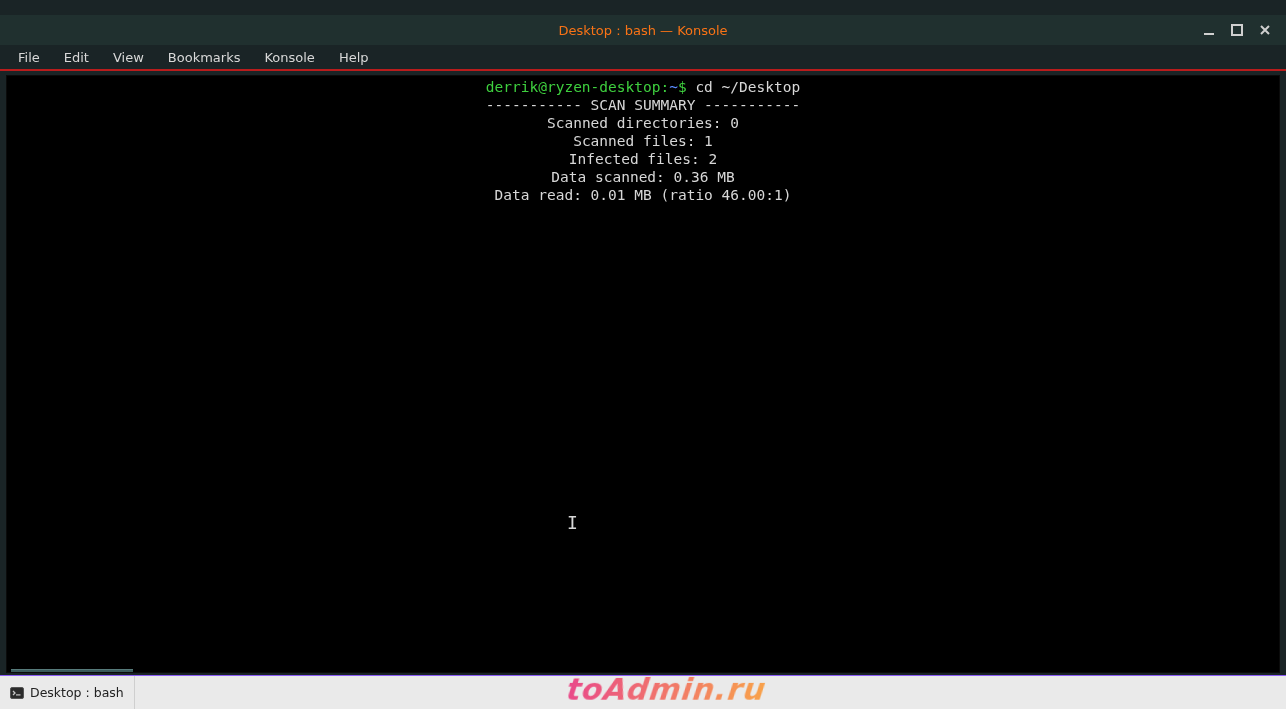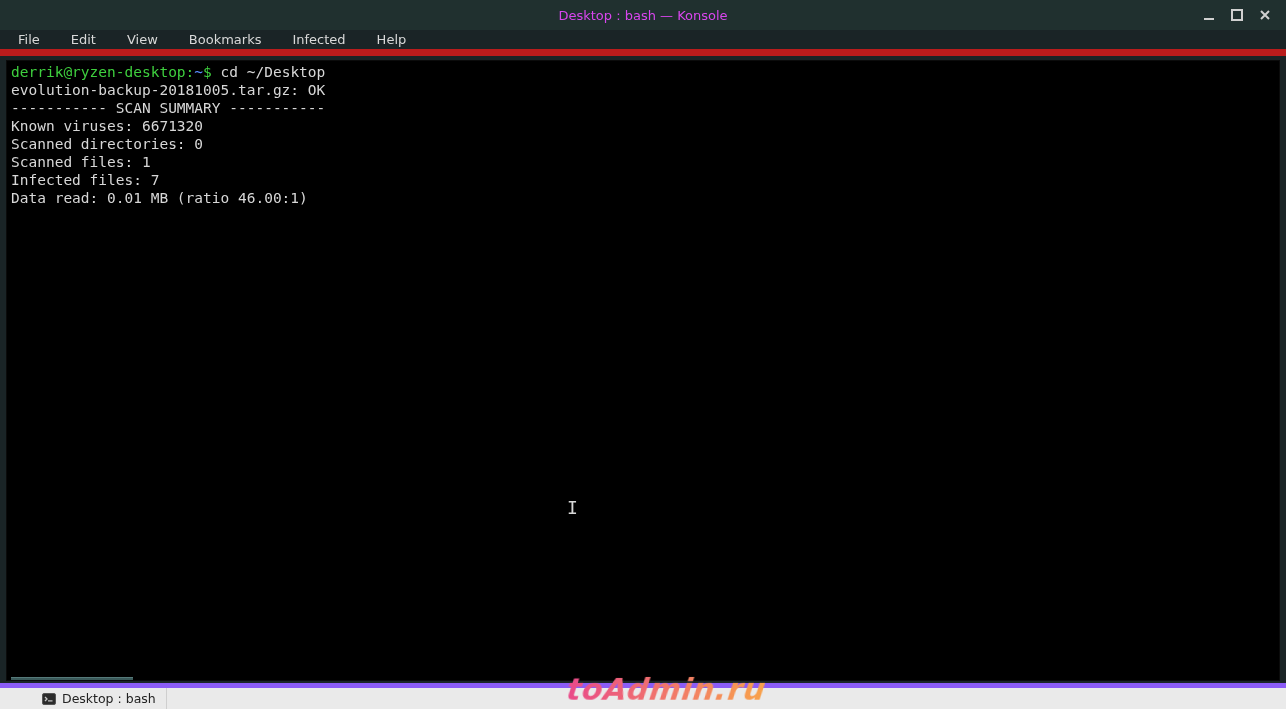--- a/index.html
+++ b/index.html
@@ -15,21 +15,22 @@
     display: flex; flex-direction: column;
     background: #1a2426;
   }
   
   .titlebar {
     height: 30px;
     background: #20302f;
     display: flex; align-items: center;
     position: relative;
     font-size: 13px;
-    color: #d946ef;
+    color: #f97316;
+    margin-top: 15px;
   }
   .titlebar .title {
     position: absolute; left: 0; right: 0;
     text-align: center;
     pointer-events: none;
   }
   .window-controls {
     margin-left: auto;
     display: flex; gap: 14px;
     padding-right: 14px;
@@ -41,45 +42,45 @@
     cursor: pointer;
   }
   .window-controls svg { display: block; }
 
   
   .menubar {
     height: 26px;
     background: #1a2426;
     display: flex; align-items: center;
     padding: 0 8px;
-    gap: 11px;
+    gap: 4px;
     font-size: 13px;
     color: #d8d8d8;
-    border-bottom: 7px solid #b91c1c;
+    border-bottom: 2px solid #b91c1c;
   }
   .menubar .menu-item {
     padding: 3px 10px;
     cursor: pointer;
   }
 
   
   .terminal {
     flex: 1;
     background: #000;
     margin: 4px 6px 2px 6px;
     border: 1px solid #0b0b0b;
     color: #d7d7d7;
     font-family: "DejaVu Sans Mono", "Liberation Mono", monospace;
     font-size: 14.5px;
     line-height: 18px;
     padding: 2px 4px;
     position: relative;
     overflow: hidden;
   }
-  .term-line { white-space: pre; }
+  .term-line { white-space: pre; text-align: center; }
   .c-green { color: #3ecf3e; }
   .c-blue  { color: #5a8cff; }
   .c-text  { color: #d7d7d7; }
   .cursor-block {
     display: inline-block;
     width: 9px; height: 16px;
     background: #d7d7d7;
     vertical-align: -2px;
   }
   .ibeam {
@@ -97,27 +98,26 @@
     left: 4px; right: auto;
     bottom: -1px;
     height: 4px;
     width: 122px;
     background: #3a5a5a;
     border-top: 1px solid #567a7a;
   }
 
   
   .tabbar {
-    height: 26px;
+    height: 34px;
     background: #eaeaea;
     display: flex; align-items: stretch;
-    border-top: 5px solid #8b5cf6;
+    border-top: 1px solid #8b5cf6;
     font-size: 12.5px;
     color: #222;
-    padding-left: 32px;
   }
   .tab {
     display: flex; align-items: center;
     gap: 6px;
     padding: 0 10px;
     background: #eaeaea;
     border-right: 1px solid #cfcfcf;
     cursor: pointer;
   }
   .tab svg { display: block; }
@@ -163,33 +163,32 @@
           </svg>
       </div>
     </div>
   </div>
 
   <div class="menubar">
     <div class="menu-item">File</div>
     <div class="menu-item">Edit</div>
     <div class="menu-item">View</div>
     <div class="menu-item">Bookmarks</div>
-    <div class="menu-item">Infected</div>
+    <div class="menu-item">Konsole</div>
     <div class="menu-item">Help</div>
   </div>
 
   <div class="terminal">
     <div class="term-line"><span class="c-green">derrik@ryzen-desktop</span><span class="c-green">:</span><span class="c-blue">~</span><span class="c-green">$</span><span class="c-text"> cd ~/Desktop</span></div>
-    <div class="term-line c-text">evolution-backup-20181005.tar.gz: OK</div>
     <div class="term-line c-text"></div>
     <div class="term-line c-text">----------- SCAN SUMMARY -----------</div>
-    <div class="term-line c-text">Known viruses: 6671320</div>
     <div class="term-line c-text">Scanned directories: 0</div>
     <div class="term-line c-text">Scanned files: 1</div>
-    <div class="term-line c-text">Infected files: 7</div>
+    <div class="term-line c-text">Infected files: 2</div>
+    <div class="term-line c-text">Data scanned: 0.36 MB</div>
     <div class="term-line c-text">Data read: 0.01 MB (ratio 46.00:1)</div>
 
     <div class="ibeam">I</div>
     <div class="scroll-hint"></div>
   </div>
 
   <div class="tabbar">
     <div class="tab">
       <svg width="14" height="14" viewBox="0 0 14 14">
         <rect x="0.5" y="1.5" width="13" height="11" rx="1.5" fill="#2b2b2b" stroke="#555"></rect>

